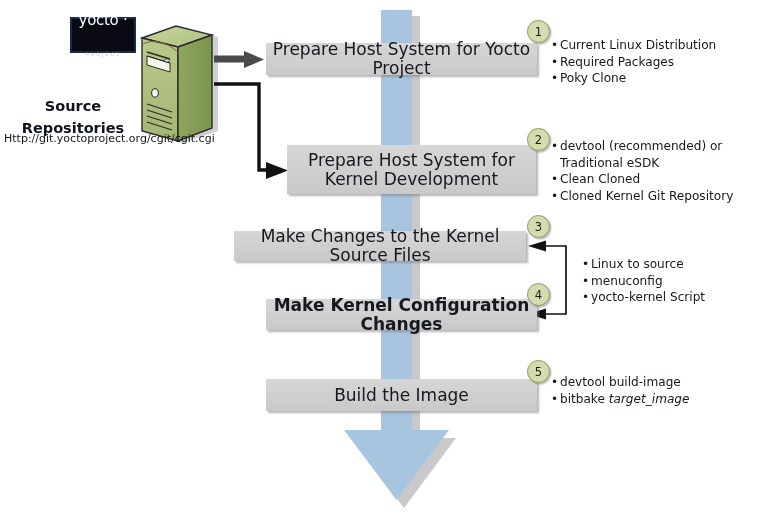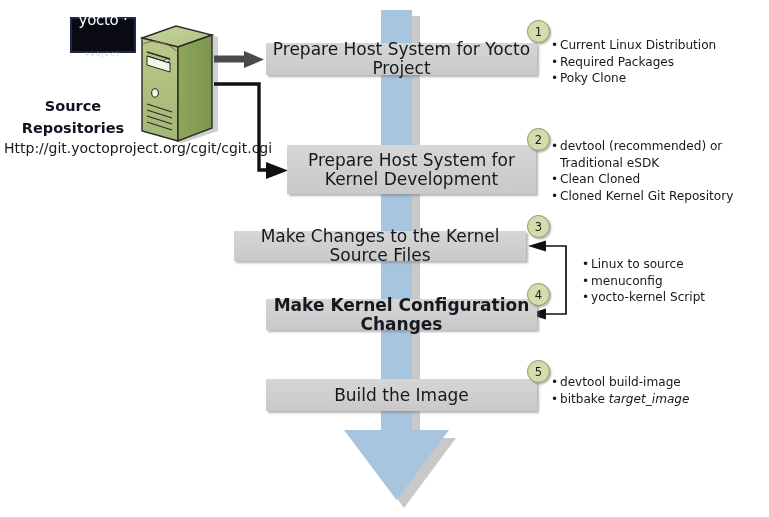--- a/index.html
+++ b/index.html
@@ -55,22 +55,22 @@
     left: 8px; top: 66px;
     width: 130px;
     text-align: center;
     font-weight: bold;
     font-size: 14.5px;
     color: #10131f;
     line-height: 22px;
     margin-top: 29px;
   }
   #src-repo-url {
-    left: 4px; top: 140px;
-    font-size: 14px;
+    left: 4px; top: 132px;
+    font-size: 11px;
     color: #15181f;
     white-space: nowrap;
   }
 
   
   .flowbox {
     background: linear-gradient(180deg,#d6d6d6 0%, #cfcfcf 55%, #c9c9c9 100%);
     box-shadow: 2px 2px 2px rgba(120,120,120,0.55);
     color: #15181f;
     display: flex;

